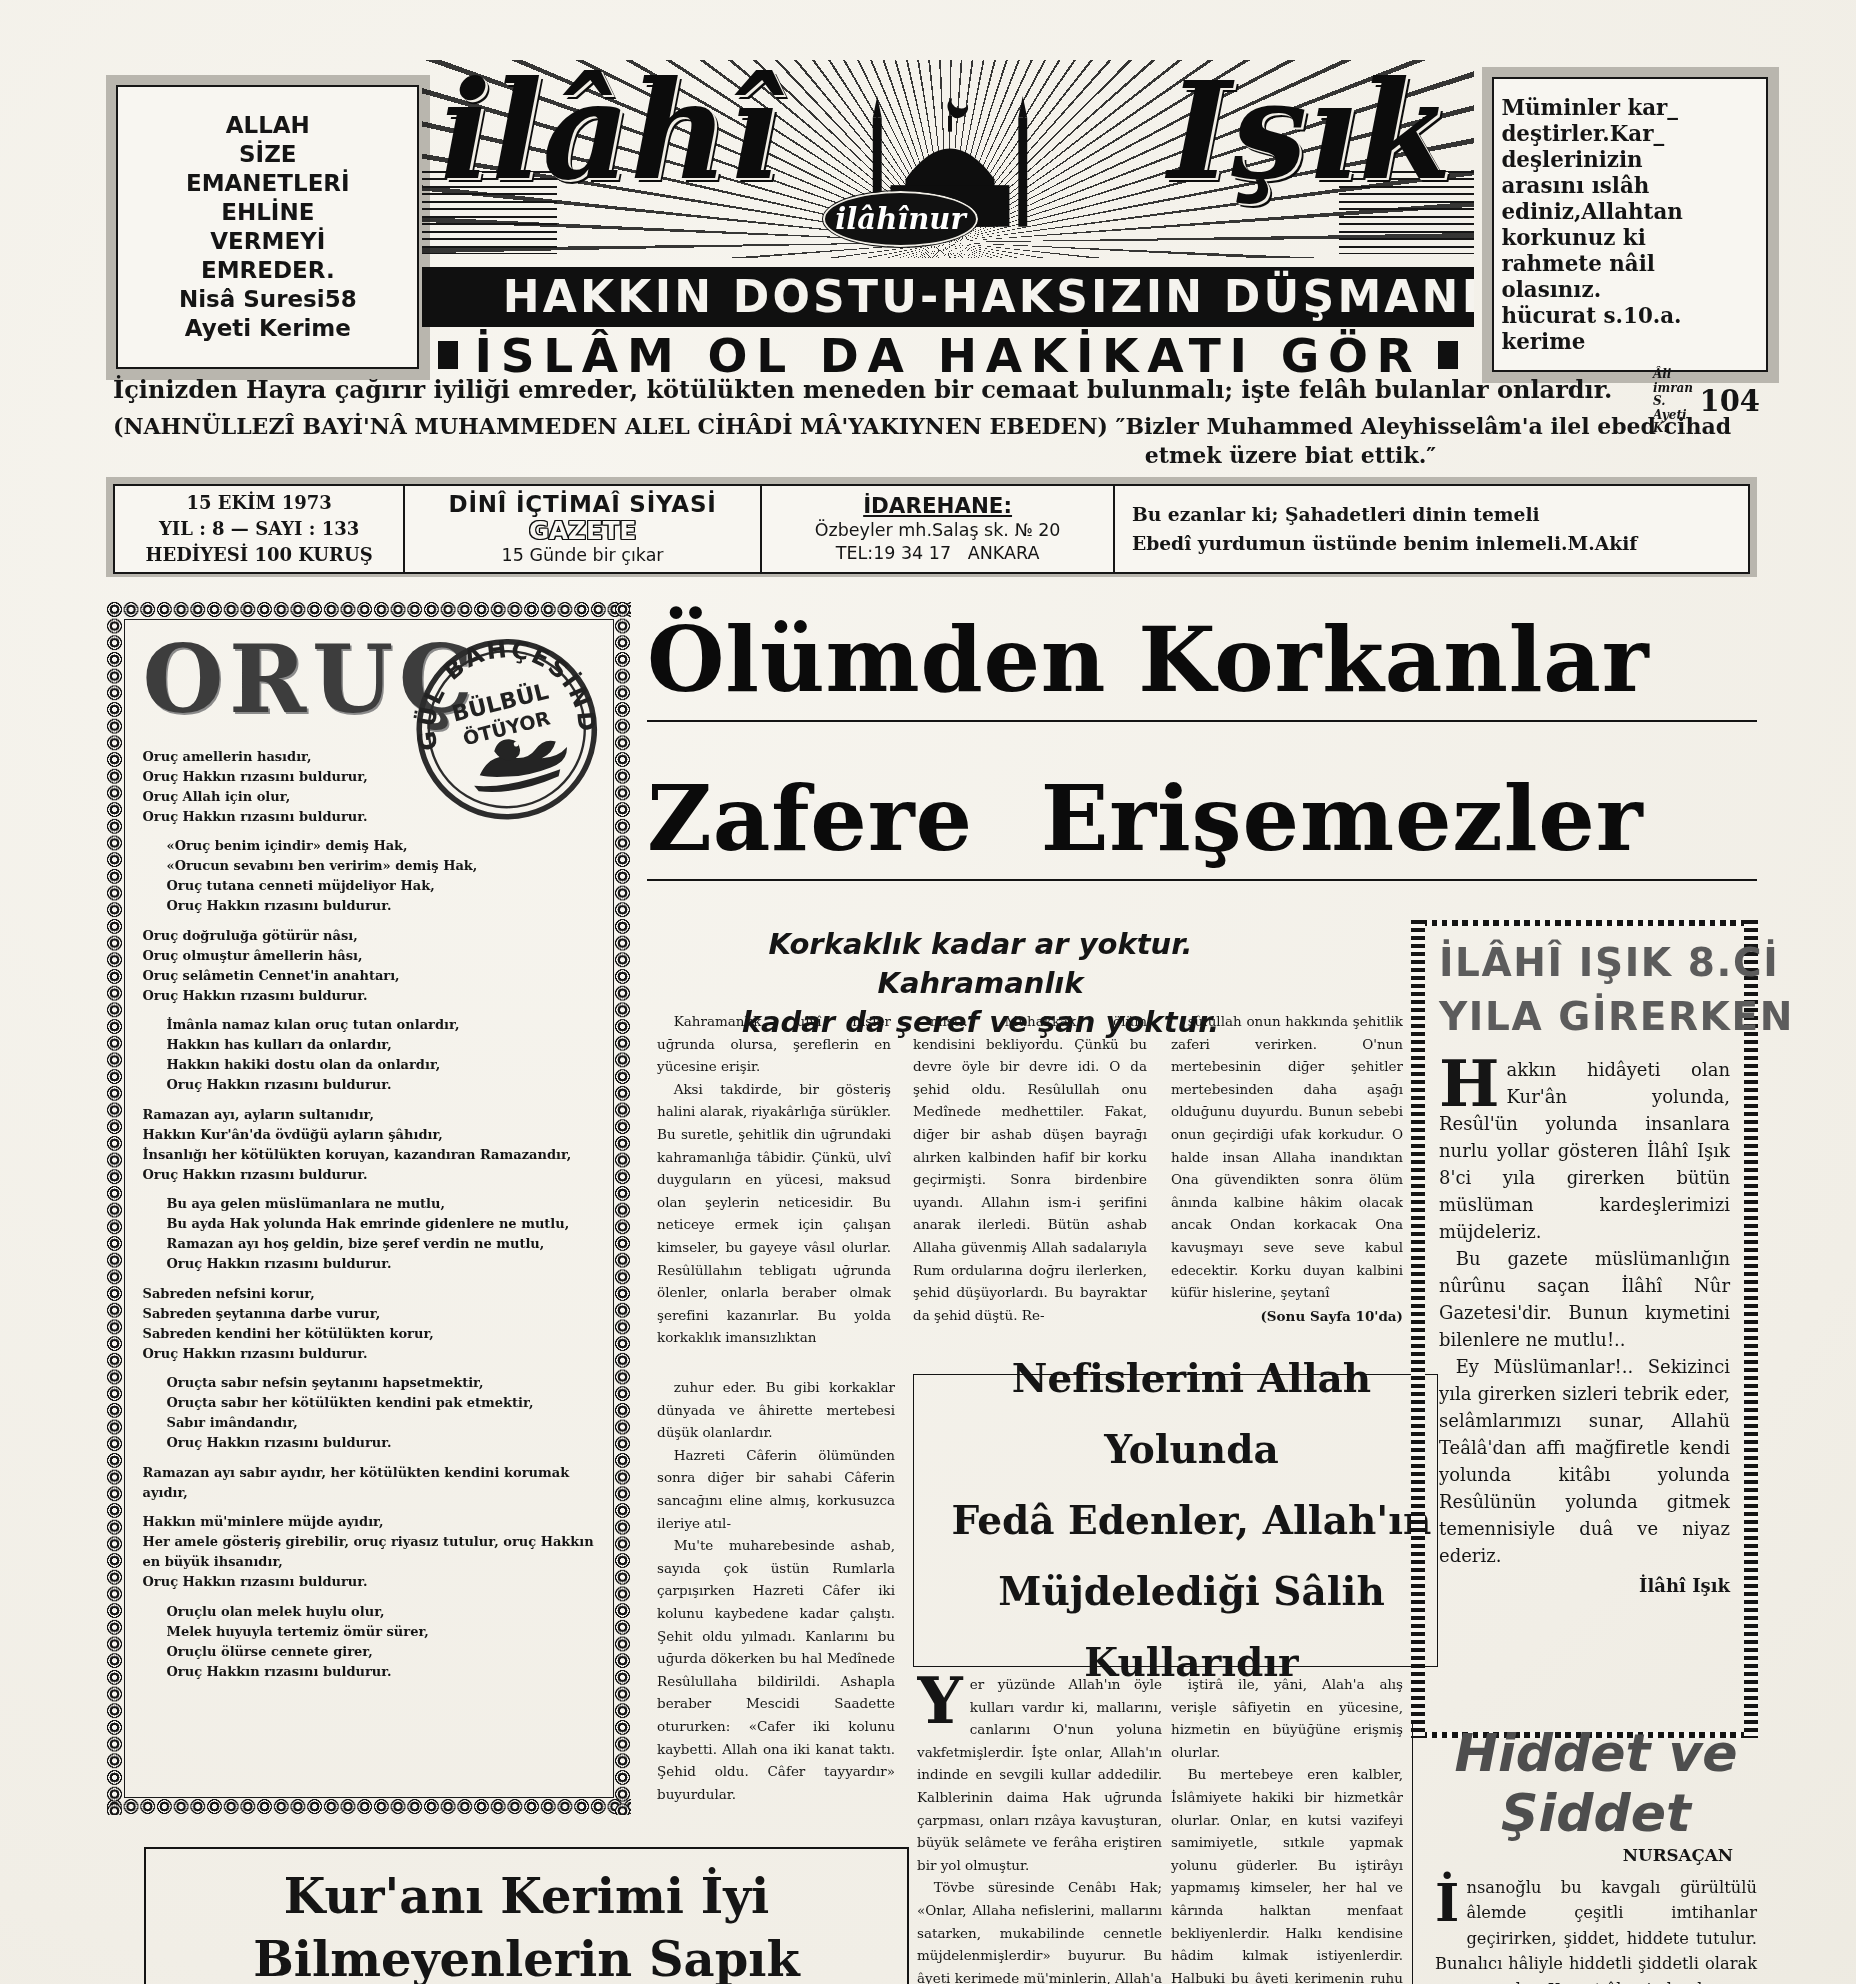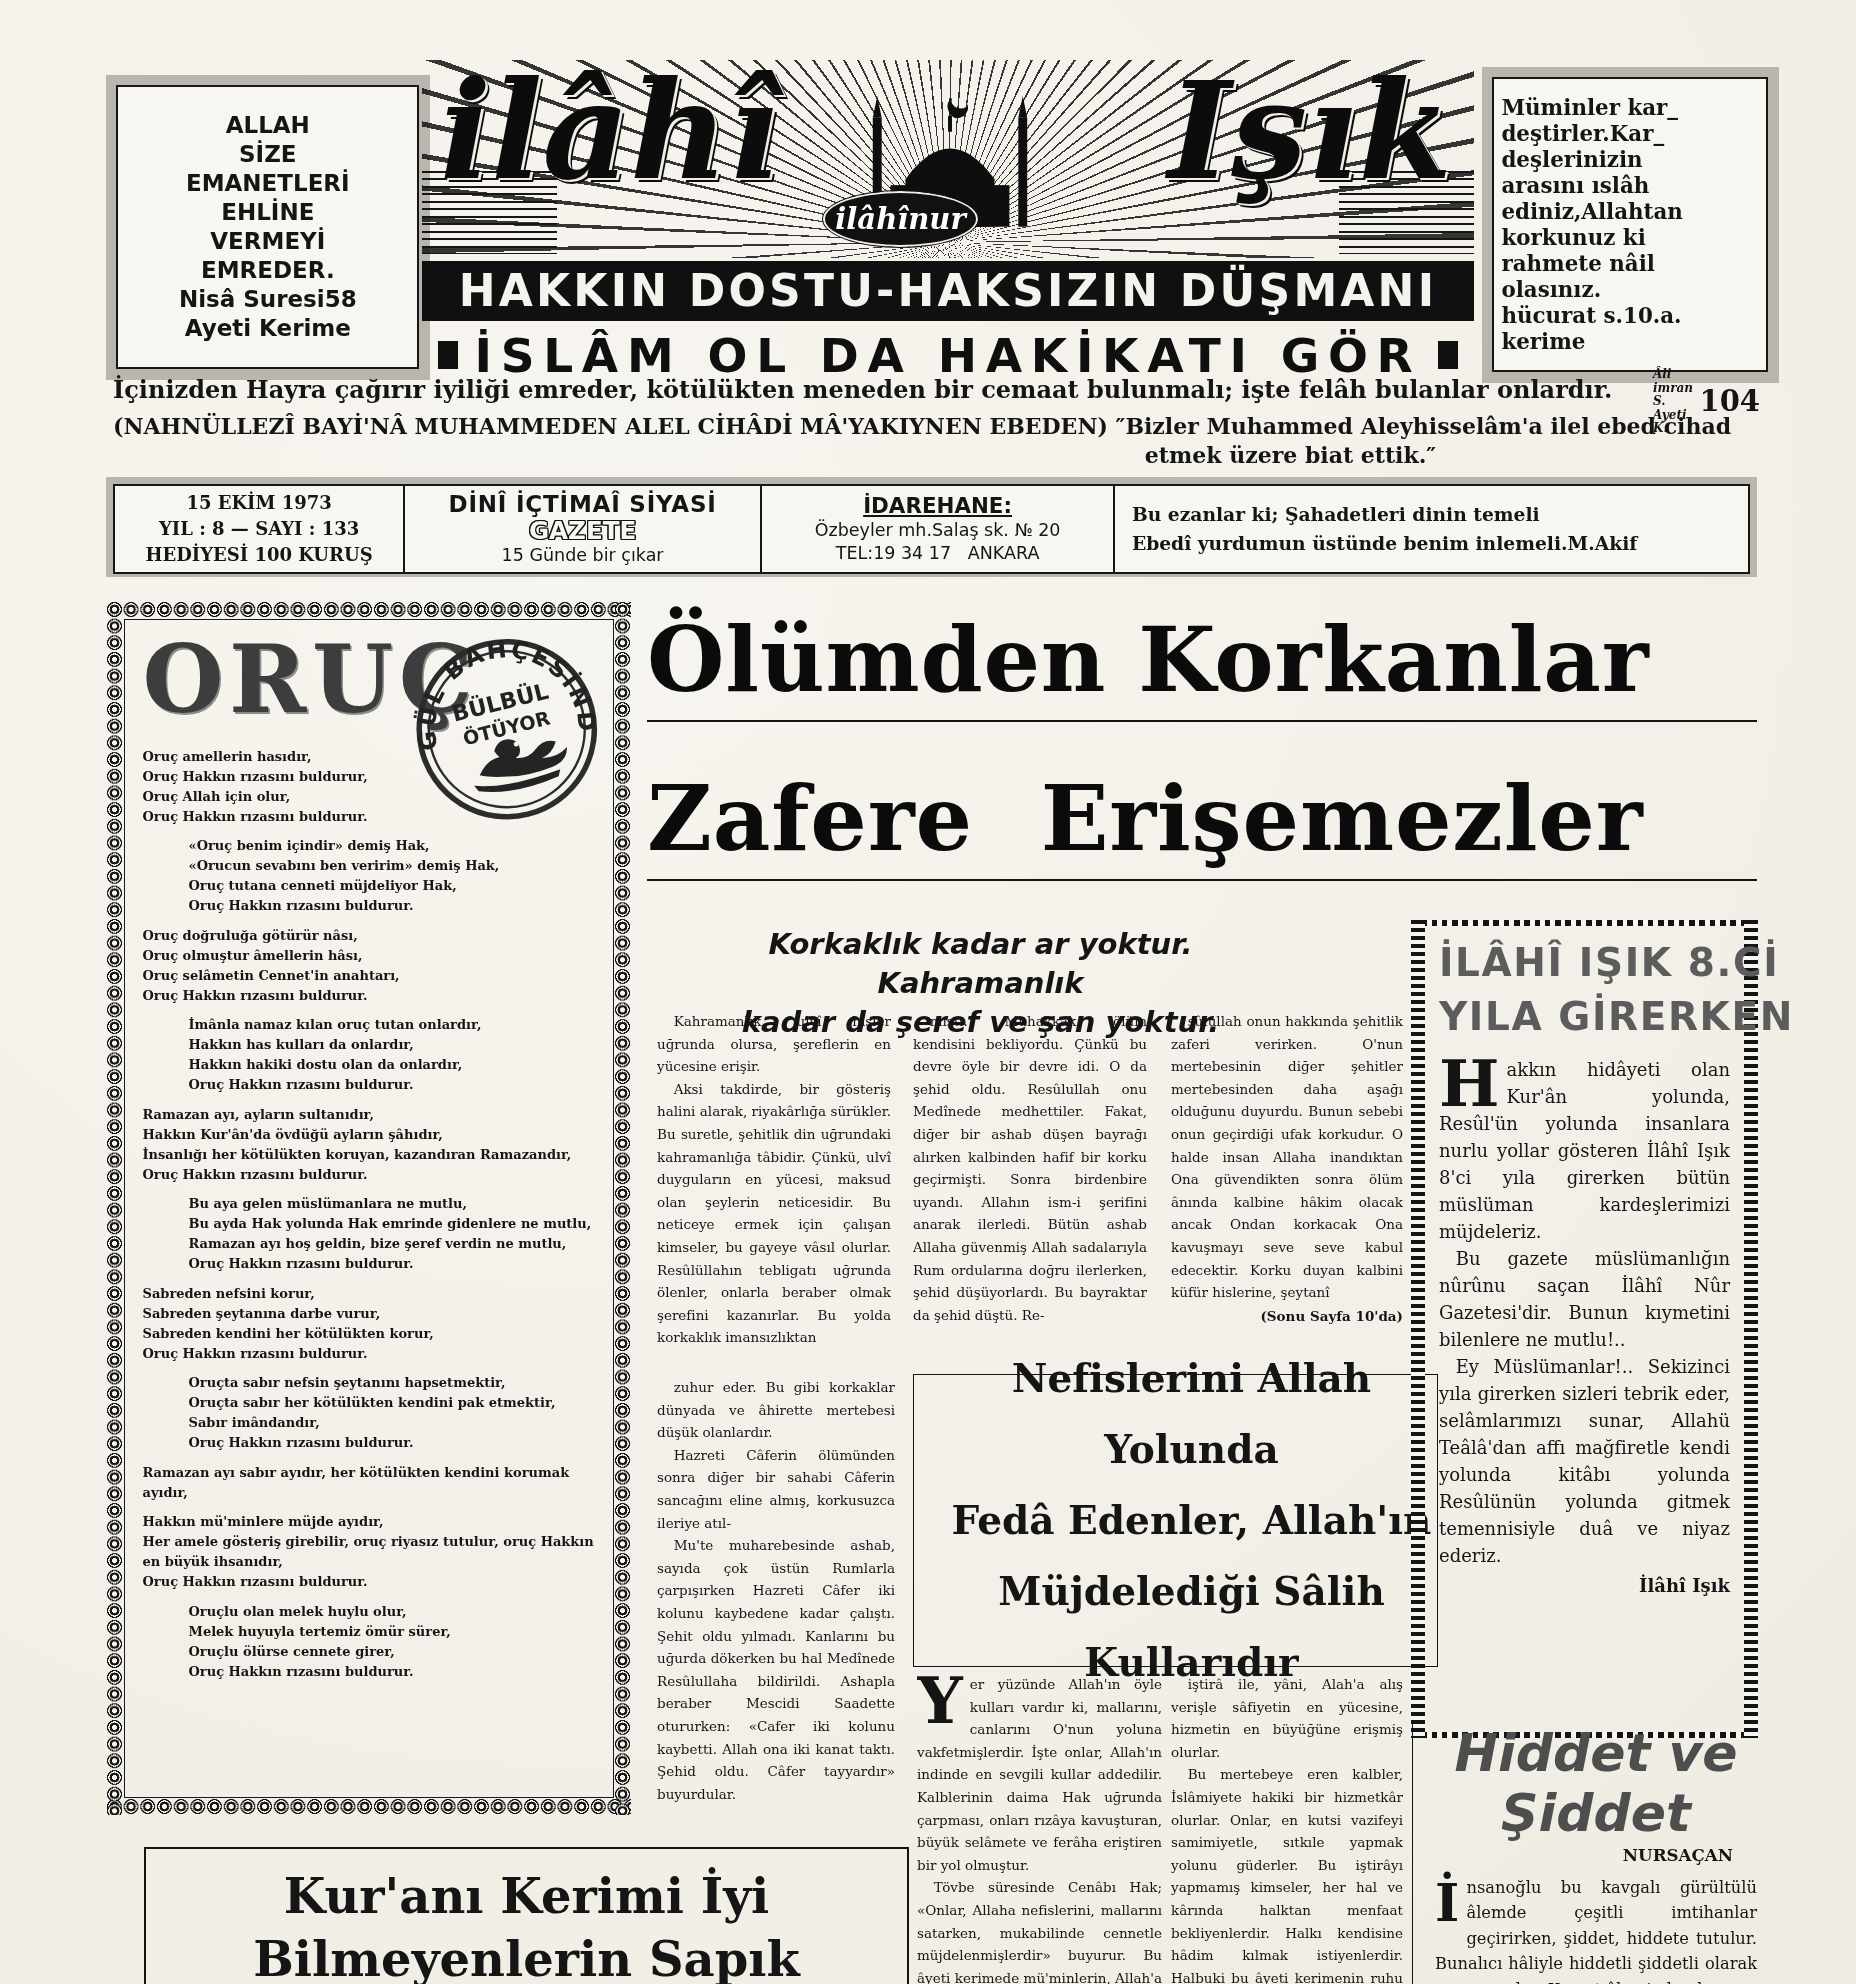--- a/index.html
+++ b/index.html
@@ -54,21 +54,21 @@
   
   .oruc{box-sizing:border-box;}
   .oruc .edge{position:absolute;}
   .oruc-inner{position:absolute;left:17.5px;top:17.5px;right:17.5px;bottom:17.5px;border:1.2px solid #1a1a1a;
               padding:12px 18px;box-sizing:border-box;overflow:hidden;}
   .oruc-title{font-weight:bold;font-size:93px;line-height:95px;letter-spacing:5.6px;color:#3d3d3d;
               text-shadow:1.6px 1.6px 0 #8b8b8b;}
   .stamp{position:absolute;right:12px;top:16px;transform:rotate(-14deg);}
   .poem{margin-top:20px;font-weight:bold;font-size:13px;line-height:20px;}
   .stanza{margin-bottom:9.5px;}
-  .stanza.in{margin-left:46px;}
+  .stanza.in{margin-left:24px;}
   
   .lead-hl{font-weight:bold;font-size:89px;line-height:93px;color:#0b0b0b;white-space:nowrap;
            border-bottom:2.8px solid #141414;padding-bottom:14px;letter-spacing:0.8px;}
   .subhead{font-family:"DejaVu Sans",sans-serif;font-weight:bold;font-style:italic;
            font-size:29px;line-height:39px;text-align:center;}
   .col{text-align:justify;}
   .para{font-size:13.5px;line-height:22.6px;text-indent:16.7px;text-align:justify;}
   .more{font-weight:bold;font-size:13.5px;text-align:right;margin-top:4px;}
   .dropcap{float:left;font-weight:bold;font-size:64px;line-height:50px;padding:3.2px 7.1px 0 0;}
   
@@ -127,21 +127,21 @@
           <polygon points="169,52 178,52 173.5,30"></polygon>
         <path d="M55 162 v-48 q45,-62 90,0 v48 z"></path>
         <rect x="40" y="120" width="120" height="42"></rect>
         <path d="M100 48 q-6 -10 2 -16 q-2 8 6 10 q8 2 10 -4 q2 10 -8 14 q-6 2 -10 -4z"></path>
         <rect x="98" y="50" width="4" height="16"></rect>
       </g>
     </svg>
     <div class="badge" style="left:401px;top:131px;width:151px;height:52px;">
       <span>ilâhînur</span>
     </div>
-    <div class="slogan1" style="top:201px;">HAKKIN DOSTU-HAKSIZIN DÜŞMANI</div>
+    <div class="slogan1" style="top:207px;padding-left:44px;">HAKKIN DOSTU-HAKSIZIN DÜŞMANI</div>
     <div class="slogan2" style="top:265px;">
       <span class="sq"></span>
       <span>İSLÂM OL DA HAKİKATI GÖR</span>
       <span class="sq"></span>
     </div>
   </div>
 
   <div class="abs hbox" style="left:1482px;top:67px;width:276px;height:295px;">
     <div class="hbox-inner hbox-right">
         <div class="hline">Müminler kar_</div>

